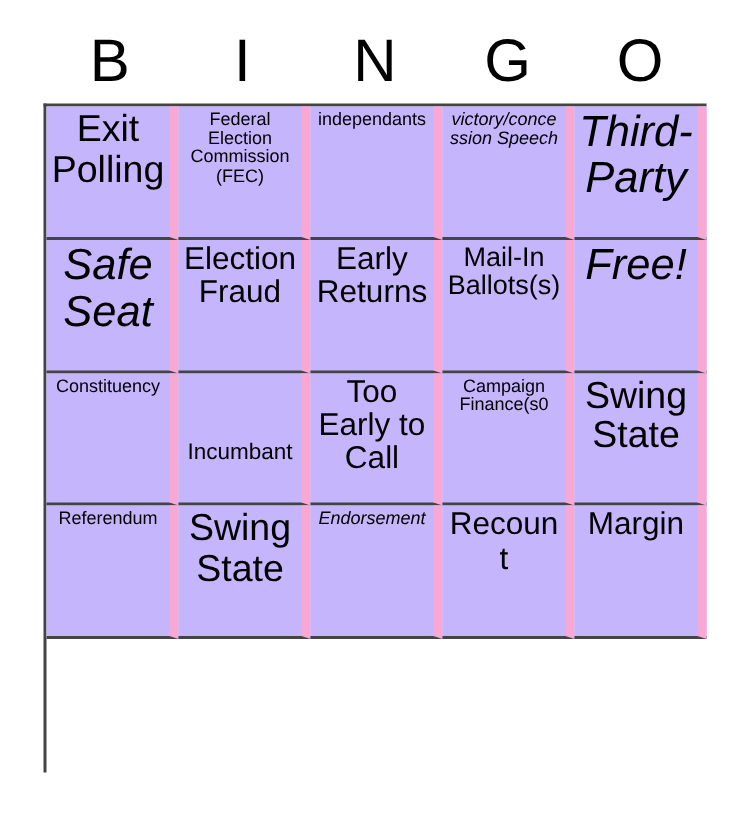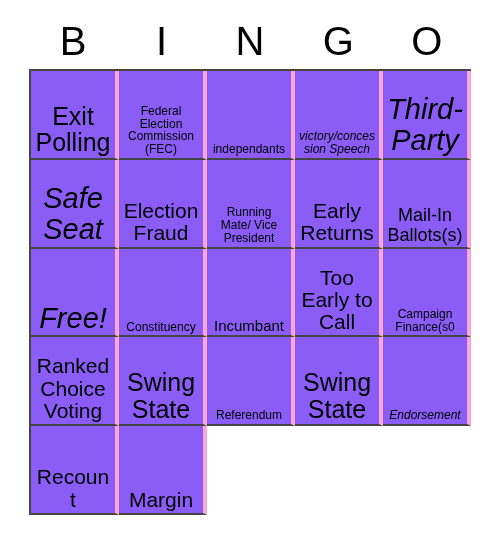--- a/index.html
+++ b/index.html
@@ -43,30 +43,30 @@
   
   #grid {
     display: grid;
     grid-template-columns: repeat(5, 1fr);
     grid-template-rows: repeat(5, 88.8px);
     border-top: 2px solid #444;
     border-left: 2px solid #444;
     box-sizing: content-box;
   }
   .cell {
-    border-right: 4px solid #f9a8d4;
+    border-right: 6px solid #f9a8d4;
     border-bottom: 2px solid #444;
     box-sizing: border-box;
     display: flex;
-    align-items: flex-end;
+    align-items: flex-start;
     justify-content: center;
     text-align: center;
     padding: 2px 3px;
     overflow: hidden;
-    background: #8b5cf6;
+    background: #c4b5fd;
   }
   .cell-text {
     display: block;
     width: 100%;
     line-height: 1.06;
     word-wrap: break-word;
     overflow-wrap: break-word;
     hyphens: none;
   }
 
@@ -109,23 +109,20 @@
       </div>
     <div class="cell fs-xxl">
         <span class="cell-text">Third-Party</span>
       </div>
     <div class="cell fs-xxl">
         <span class="cell-text">Safe Seat</span>
       </div>
     <div class="cell fs-l">
         <span class="cell-text">Election Fraud</span>
       </div>
-    <div class="cell fs-xs">
-        <span class="cell-text">Running Mate/ Vice President</span>
-      </div>
 
     <div class="cell fs-l">
         <span class="cell-text">Early Returns</span>
       </div>
     <div class="cell fs-m">
         <span class="cell-text">Mail-In Ballots(s)</span>
       </div>
     <div class="cell fs-xxl">
         <span class="cell-text">Free!</span>
       </div>
@@ -134,23 +131,20 @@
       </div>
     <div class="cell fs-s">
         <span class="cell-text">Incumbant</span>
       </div>
 
     <div class="cell fs-l">
         <span class="cell-text">Too Early to Call</span>
       </div>
     <div class="cell fs-xs">
         <span class="cell-text">Campaign Finance(s0</span>
-      </div>
-    <div class="cell fs-l">
-        <span class="cell-text">Ranked Choice Voting</span>
       </div>
     <div class="cell fs-xl">
         <span class="cell-text">Swing State</span>
       </div>
     <div class="cell fs-xs">
         <span class="cell-text">Referendum</span>
       </div>
 
     <div class="cell fs-xl">
         <span class="cell-text">Swing State</span>

